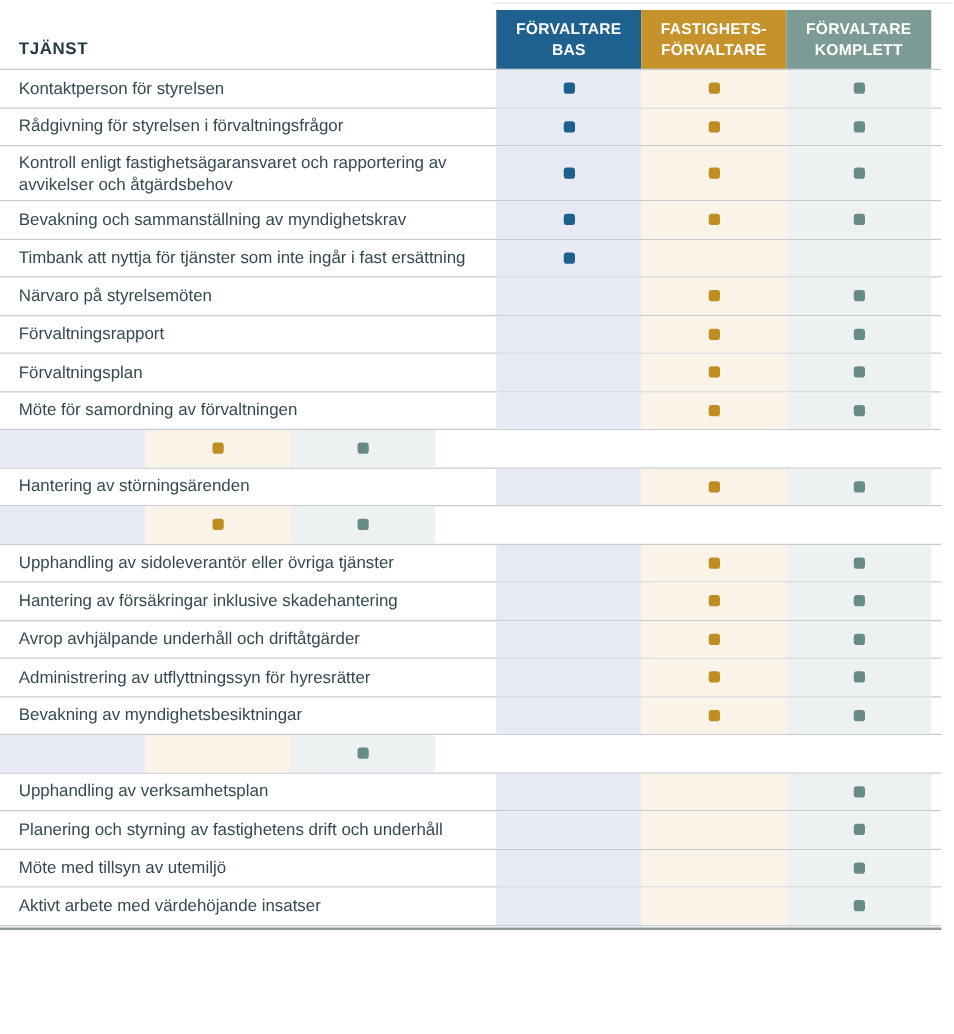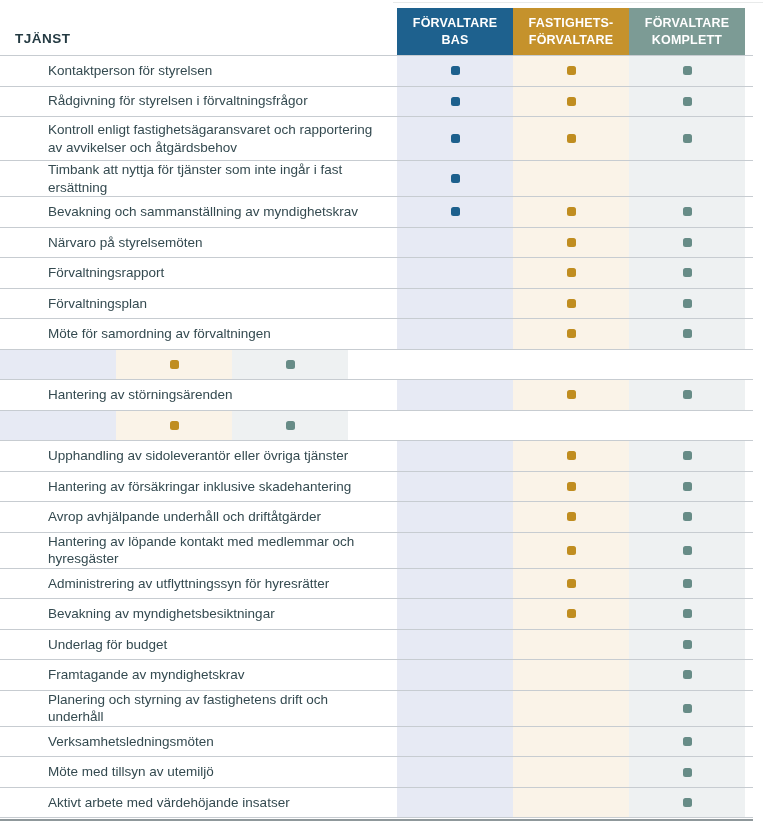--- a/index.html
+++ b/index.html
@@ -67,21 +67,21 @@
   .cell-label {
     flex: 1 1 auto;
     display: flex;
     align-items: center;
     padding-left: 15px;
     padding-right: 12px;
     font-size: 13.5px;
     color: #344a50;
     line-height: 1.3;
   }
-  .cell-label span { max-width: 372px; display: inline-block; margin-left: 33px; }
+  .cell-label span { max-width: 372px; display: inline-block; }
   .cell-plan {
     width: 116px;
     flex: 0 0 116px;
     display: flex;
     align-items: center;
     justify-content: center;
   }
   .dot {
     width: 9px;
     height: 9px;
@@ -160,42 +160,42 @@
           <div class="cell-plan" style="background: rgb(250, 243, 232);">
             <span class="dot" style="background: rgb(192, 141, 32);"></span>
           </div>
           <div class="cell-plan" style="background: rgb(238, 241, 242);">
             <span class="dot" style="background: rgb(103, 140, 135);"></span>
           </div>
           <div class="cell-spacer"></div>
         </div>
         <div class="row">
           <div class="cell-label">
-            <span>Timbank att nyttja för tjänster som inte ingår i fast ersättning</span>
+            <span>Bevakning och sammanställning av myndighetskrav</span>
           </div>
           <div class="cell-plan" style="background: rgb(231, 234, 244);">
             <span class="dot" style="background: rgb(29, 96, 141);"></span>
           </div>
-          <div class="cell-plan" style="background: rgb(250, 243, 232);"></div>
-          <div class="cell-plan" style="background: rgb(238, 241, 242);"></div>
-          <div class="cell-spacer"></div>
-        </div>
-        <div class="row">
-          <div class="cell-label">
-            <span>Bevakning och sammanställning av myndighetskrav</span>
+          <div class="cell-plan" style="background: rgb(250, 243, 232);">
+            <span class="dot" style="background: rgb(192, 141, 32);"></span>
+          </div>
+          <div class="cell-plan" style="background: rgb(238, 241, 242);">
+            <span class="dot" style="background: rgb(103, 140, 135);"></span>
+          </div>
+          <div class="cell-spacer"></div>
+        </div>
+        <div class="row">
+          <div class="cell-label">
+            <span>Timbank att nyttja för tjänster som inte ingår i fast ersättning</span>
           </div>
           <div class="cell-plan" style="background: rgb(231, 234, 244);">
             <span class="dot" style="background: rgb(29, 96, 141);"></span>
           </div>
-          <div class="cell-plan" style="background: rgb(250, 243, 232);">
-            <span class="dot" style="background: rgb(192, 141, 32);"></span>
-          </div>
-          <div class="cell-plan" style="background: rgb(238, 241, 242);">
-            <span class="dot" style="background: rgb(103, 140, 135);"></span>
-          </div>
+          <div class="cell-plan" style="background: rgb(250, 243, 232);"></div>
+          <div class="cell-plan" style="background: rgb(238, 241, 242);"></div>
           <div class="cell-spacer"></div>
         </div>
         <div class="row">
           <div class="cell-label">
             <span>Närvaro på styrelsemöten</span>
           </div>
           <div class="cell-plan" style="background: rgb(231, 234, 244);"></div>
           <div class="cell-plan" style="background: rgb(250, 243, 232);">
             <span class="dot" style="background: rgb(192, 141, 32);"></span>
           </div>
@@ -310,33 +310,20 @@
           <div class="cell-plan" style="background: rgb(250, 243, 232);">
             <span class="dot" style="background: rgb(192, 141, 32);"></span>
           </div>
           <div class="cell-plan" style="background: rgb(238, 241, 242);">
             <span class="dot" style="background: rgb(103, 140, 135);"></span>
           </div>
           <div class="cell-spacer"></div>
         </div>
         <div class="row">
           <div class="cell-label">
-            <span>Hantering av löpande kontakt med medlemmar och hyresgäster</span>
-          </div>
-          <div class="cell-plan" style="background: rgb(231, 234, 244);"></div>
-          <div class="cell-plan" style="background: rgb(250, 243, 232);">
-            <span class="dot" style="background: rgb(192, 141, 32);"></span>
-          </div>
-          <div class="cell-plan" style="background: rgb(238, 241, 242);">
-            <span class="dot" style="background: rgb(103, 140, 135);"></span>
-          </div>
-          <div class="cell-spacer"></div>
-        </div>
-        <div class="row">
-          <div class="cell-label">
             <span>Administrering av utflyttningssyn för hyresrätter</span>
           </div>
           <div class="cell-plan" style="background: rgb(231, 234, 244);"></div>
           <div class="cell-plan" style="background: rgb(250, 243, 232);">
             <span class="dot" style="background: rgb(192, 141, 32);"></span>
           </div>
           <div class="cell-plan" style="background: rgb(238, 241, 242);">
             <span class="dot" style="background: rgb(103, 140, 135);"></span>
           </div>
           <div class="cell-spacer"></div>
@@ -348,55 +335,41 @@
           <div class="cell-plan" style="background: rgb(231, 234, 244);"></div>
           <div class="cell-plan" style="background: rgb(250, 243, 232);">
             <span class="dot" style="background: rgb(192, 141, 32);"></span>
           </div>
           <div class="cell-plan" style="background: rgb(238, 241, 242);">
             <span class="dot" style="background: rgb(103, 140, 135);"></span>
           </div>
           <div class="cell-spacer"></div>
         </div>
         <div class="row">
-          <div class="cell-label">
-            <span>Underlag för budget</span>
-          </div>
-          <div class="cell-plan" style="background: rgb(231, 234, 244);"></div>
-          <div class="cell-plan" style="background: rgb(250, 243, 232);"></div>
-          <div class="cell-plan" style="background: rgb(238, 241, 242);">
-            <span class="dot" style="background: rgb(103, 140, 135);"></span>
-          </div>
-          <div class="cell-spacer"></div>
-        </div>
-        <div class="row">
-          <div class="cell-label">
-            <span>Framtagande av myndighetskrav</span>
+          <div class="cell-plan" style="background: rgb(231, 234, 244);"></div>
+          <div class="cell-plan" style="background: rgb(250, 243, 232);"></div>
+          <div class="cell-plan" style="background: rgb(238, 241, 242);">
+            <span class="dot" style="background: rgb(103, 140, 135);"></span>
+          </div>
+          <div class="cell-spacer"></div>
+        </div>
+        <div class="row">
+          <div class="cell-label">
+            <span>Upphandling av verksamhetsplan</span>
           </div>
           <div class="cell-plan" style="background: rgb(231, 234, 244);"></div>
           <div class="cell-plan" style="background: rgb(250, 243, 232);"></div>
           <div class="cell-plan" style="background: rgb(238, 241, 242);">
             <span class="dot" style="background: rgb(103, 140, 135);"></span>
           </div>
           <div class="cell-spacer"></div>
         </div>
         <div class="row">
           <div class="cell-label">
             <span>Planering och styrning av fastighetens drift och underhåll</span>
-          </div>
-          <div class="cell-plan" style="background: rgb(231, 234, 244);"></div>
-          <div class="cell-plan" style="background: rgb(250, 243, 232);"></div>
-          <div class="cell-plan" style="background: rgb(238, 241, 242);">
-            <span class="dot" style="background: rgb(103, 140, 135);"></span>
-          </div>
-          <div class="cell-spacer"></div>
-        </div>
-        <div class="row">
-          <div class="cell-label">
-            <span>Verksamhetsledningsmöten</span>
           </div>
           <div class="cell-plan" style="background: rgb(231, 234, 244);"></div>
           <div class="cell-plan" style="background: rgb(250, 243, 232);"></div>
           <div class="cell-plan" style="background: rgb(238, 241, 242);">
             <span class="dot" style="background: rgb(103, 140, 135);"></span>
           </div>
           <div class="cell-spacer"></div>
         </div>
         <div class="row">
           <div class="cell-label">

